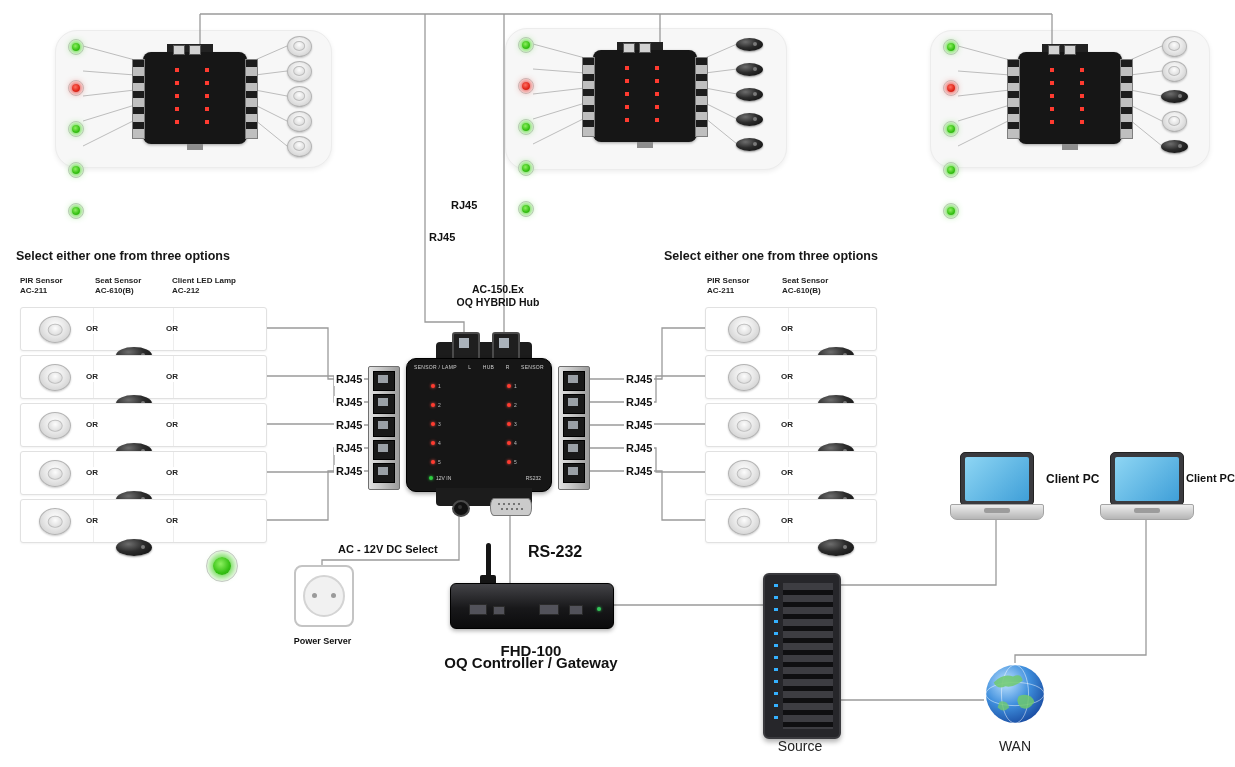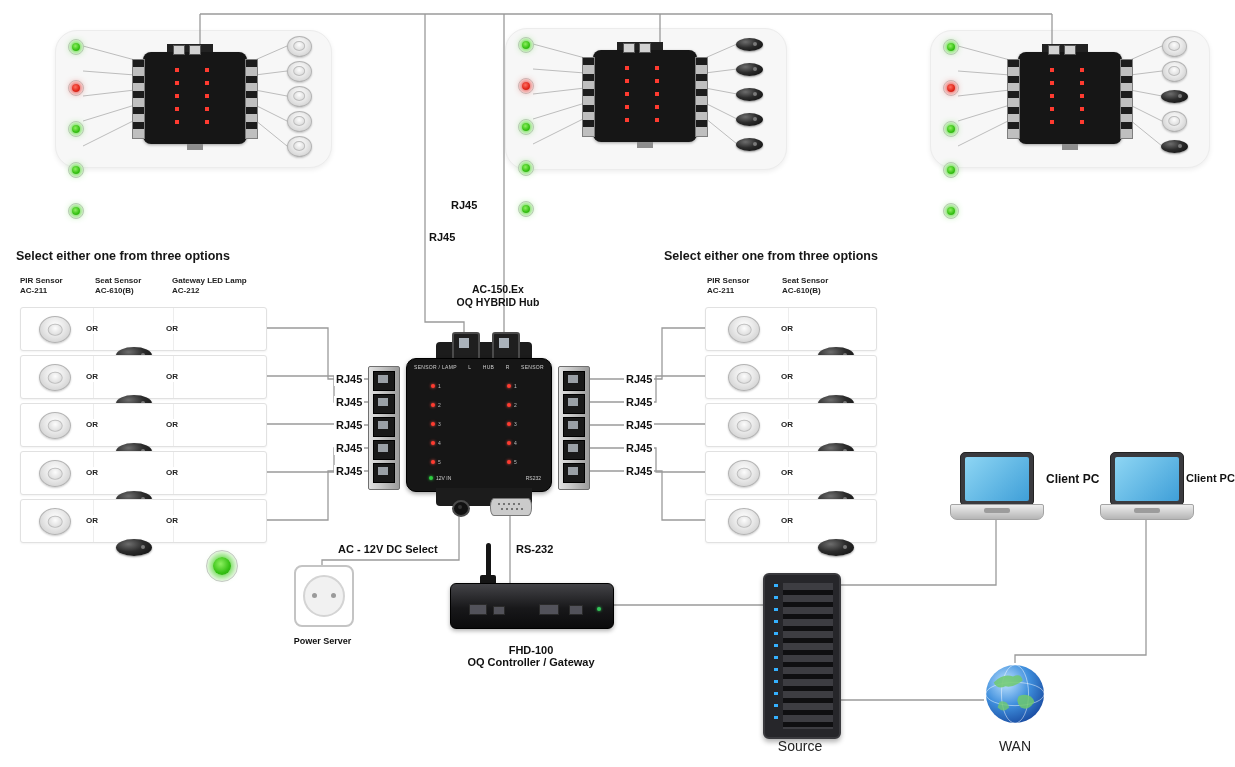--- a/index.html
+++ b/index.html
@@ -306,21 +306,21 @@
   <div class="sec-title" style="left:16px;top:249px">Select either one from three options</div>
   <div class="col-head" style="left:20px;top:276px;width:74px">
     <span>PIR Sensor</span>
       <span>AC-211</span>
   </div>
   <div class="col-head" style="left:95px;top:276px;width:80px">
     <span>Seat Sensor</span>
       <span>AC-610(B)</span>
   </div>
   <div class="col-head" style="left:172px;top:276px;width:92px">
-    <span>Gateway LED Lamp</span>
+    <span>Client LED Lamp</span>
       <span>AC-212</span>
   </div>
 
   <div class="opt-row" style="left:20px;top:307px;width:245px">
     <i class="divider" style="left:72px"></i>
       <i class="divider" style="left:152px"></i>
     <div class="sensor abs" data-kind="pir" style="left:18px;top:8px"></div>
     <span class="or abs" style="left:63px;top:15px">OR</span>
     <div class="sensor abs" data-kind="seat" style="left:95px;top:12px"></div>
     <span class="or abs" style="left:143px;top:15px">OR</span>
@@ -494,37 +494,37 @@
   <span class="rj45" style="left:334px;top:419px">RJ45</span>
   <span class="rj45" style="left:334px;top:442px">RJ45</span>
   <span class="rj45" style="left:334px;top:465px">RJ45</span>
   <span class="rj45" style="left:624px;top:373px">RJ45</span>
   <span class="rj45" style="left:624px;top:396px">RJ45</span>
   <span class="rj45" style="left:624px;top:419px">RJ45</span>
   <span class="rj45" style="left:624px;top:442px">RJ45</span>
   <span class="rj45" style="left:624px;top:465px">RJ45</span>
 
   <span class="lbl" style="left:338px;top:543px;font-size:11px">AC - 12V DC Select</span>
-  <span class="lbl" style="left:516px;top:543px;font-size:11px">RS-232</span>
+  <span class="lbl" style="left:528px;top:543px;font-size:16px">RS-232</span>
 
   <div class="outlet">
     <div class="outlet-face"></div>
   </div>
   <span class="lbl center" style="left:280px;top:636px;width:85px;font-size:9px">Power Server</span>
 
   <i class="antenna"></i>
   <i class="antenna-base"></i>
   <div class="ctrl">
     <i class="cport" style="left:18px;top:20px;width:16px;height:9px"></i>
     <i class="cport" style="left:42px;top:22px;width:10px;height:7px"></i>
     <i class="cport" style="left:88px;top:20px;width:18px;height:9px"></i>
     <i class="cport" style="left:118px;top:21px;width:12px;height:8px"></i>
     <i class="cled" style="left:146px;top:23px"></i>
   </div>
-  <div class="lbl center" style="left:441px;top:645px;width:180px;font-size:11px;line-height:11.5px">
+  <div class="lbl center" style="left:441px;top:645px;width:180px;font-size:15px;line-height:11.5px">
     <span style="display:block">FHD-100</span>
     <span style="display:block">OQ Controller / Gateway</span>
   </div>
 
   <div class="server"></div>
   <div class="plain" style="left:758px;top:738px;width:84px">Source</div>
 
   <svg class="wan" viewBox="0 0 64 64" style="left:984px;top:663px;width:62px;height:62px">
     <defs>
       <radialGradient id="gb" cx="35%" cy="30%" r="80%">

